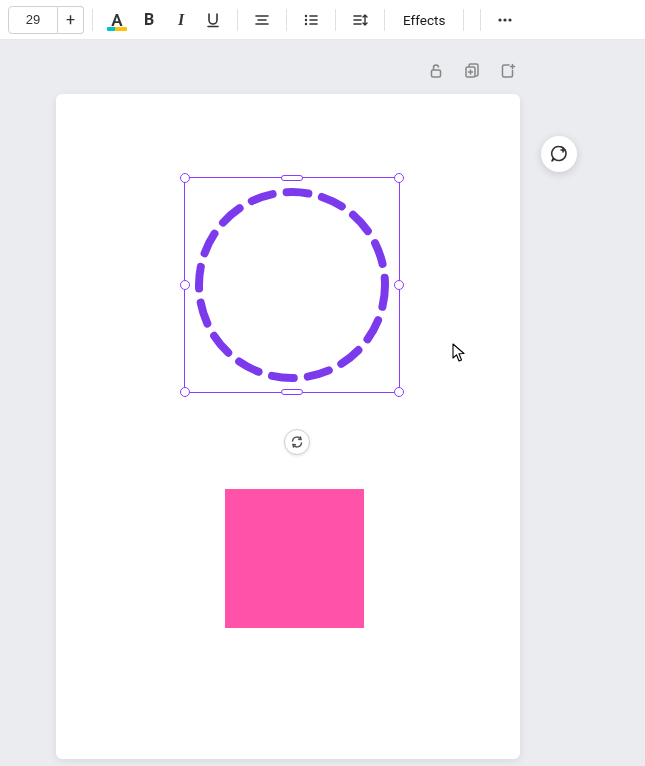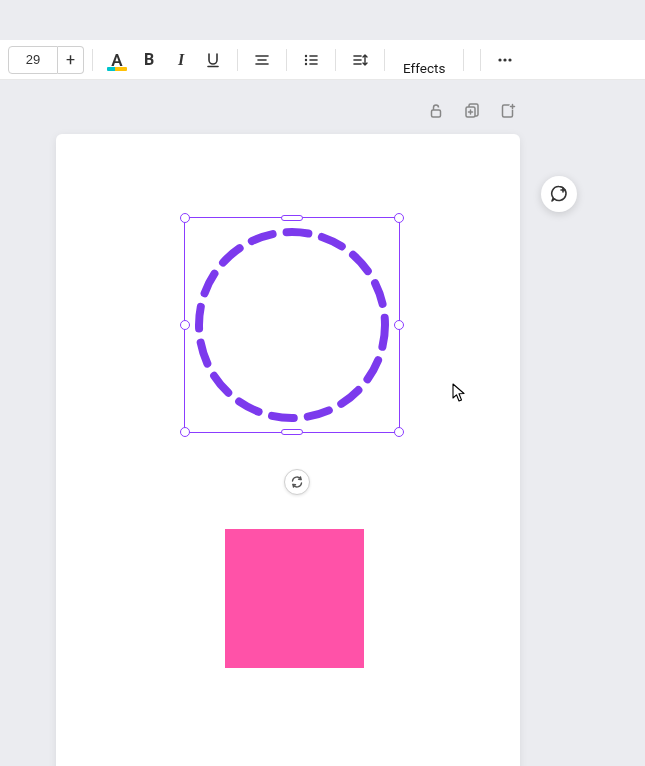--- a/index.html
+++ b/index.html
@@ -16,21 +16,20 @@
       position: relative;
     }
     .toolbar {
       height: 40px;
       background: #ffffff;
       display: flex;
       align-items: center;
       padding: 0 8px;
       gap: 0;
       border-bottom: 1px solid #e8e8e8;
-      margin-top: 40px;
     }
     .font-size-group {
       display: flex;
       align-items: center;
       height: 28px;
     }
     .font-size-input {
       width: 50px;
       height: 28px;
       border: 1px solid #d0d0d0;
@@ -68,21 +67,21 @@
       align-items: center;
       justify-content: center;
       cursor: pointer;
       border-radius: 4px;
       color: #333;
     }
     .tb-text-btn {
       padding: 0 10px;
       height: 32px;
       display: flex;
-      align-items: flex-end;
+      align-items: center;
       cursor: pointer;
       border-radius: 4px;
       font-size: 13.5px;
       color: #1a1a1a;
     }
     .tb-text-btn .icon {
       margin-right: 6px;
     }
     .animate-btn {
       font-weight: 500;

